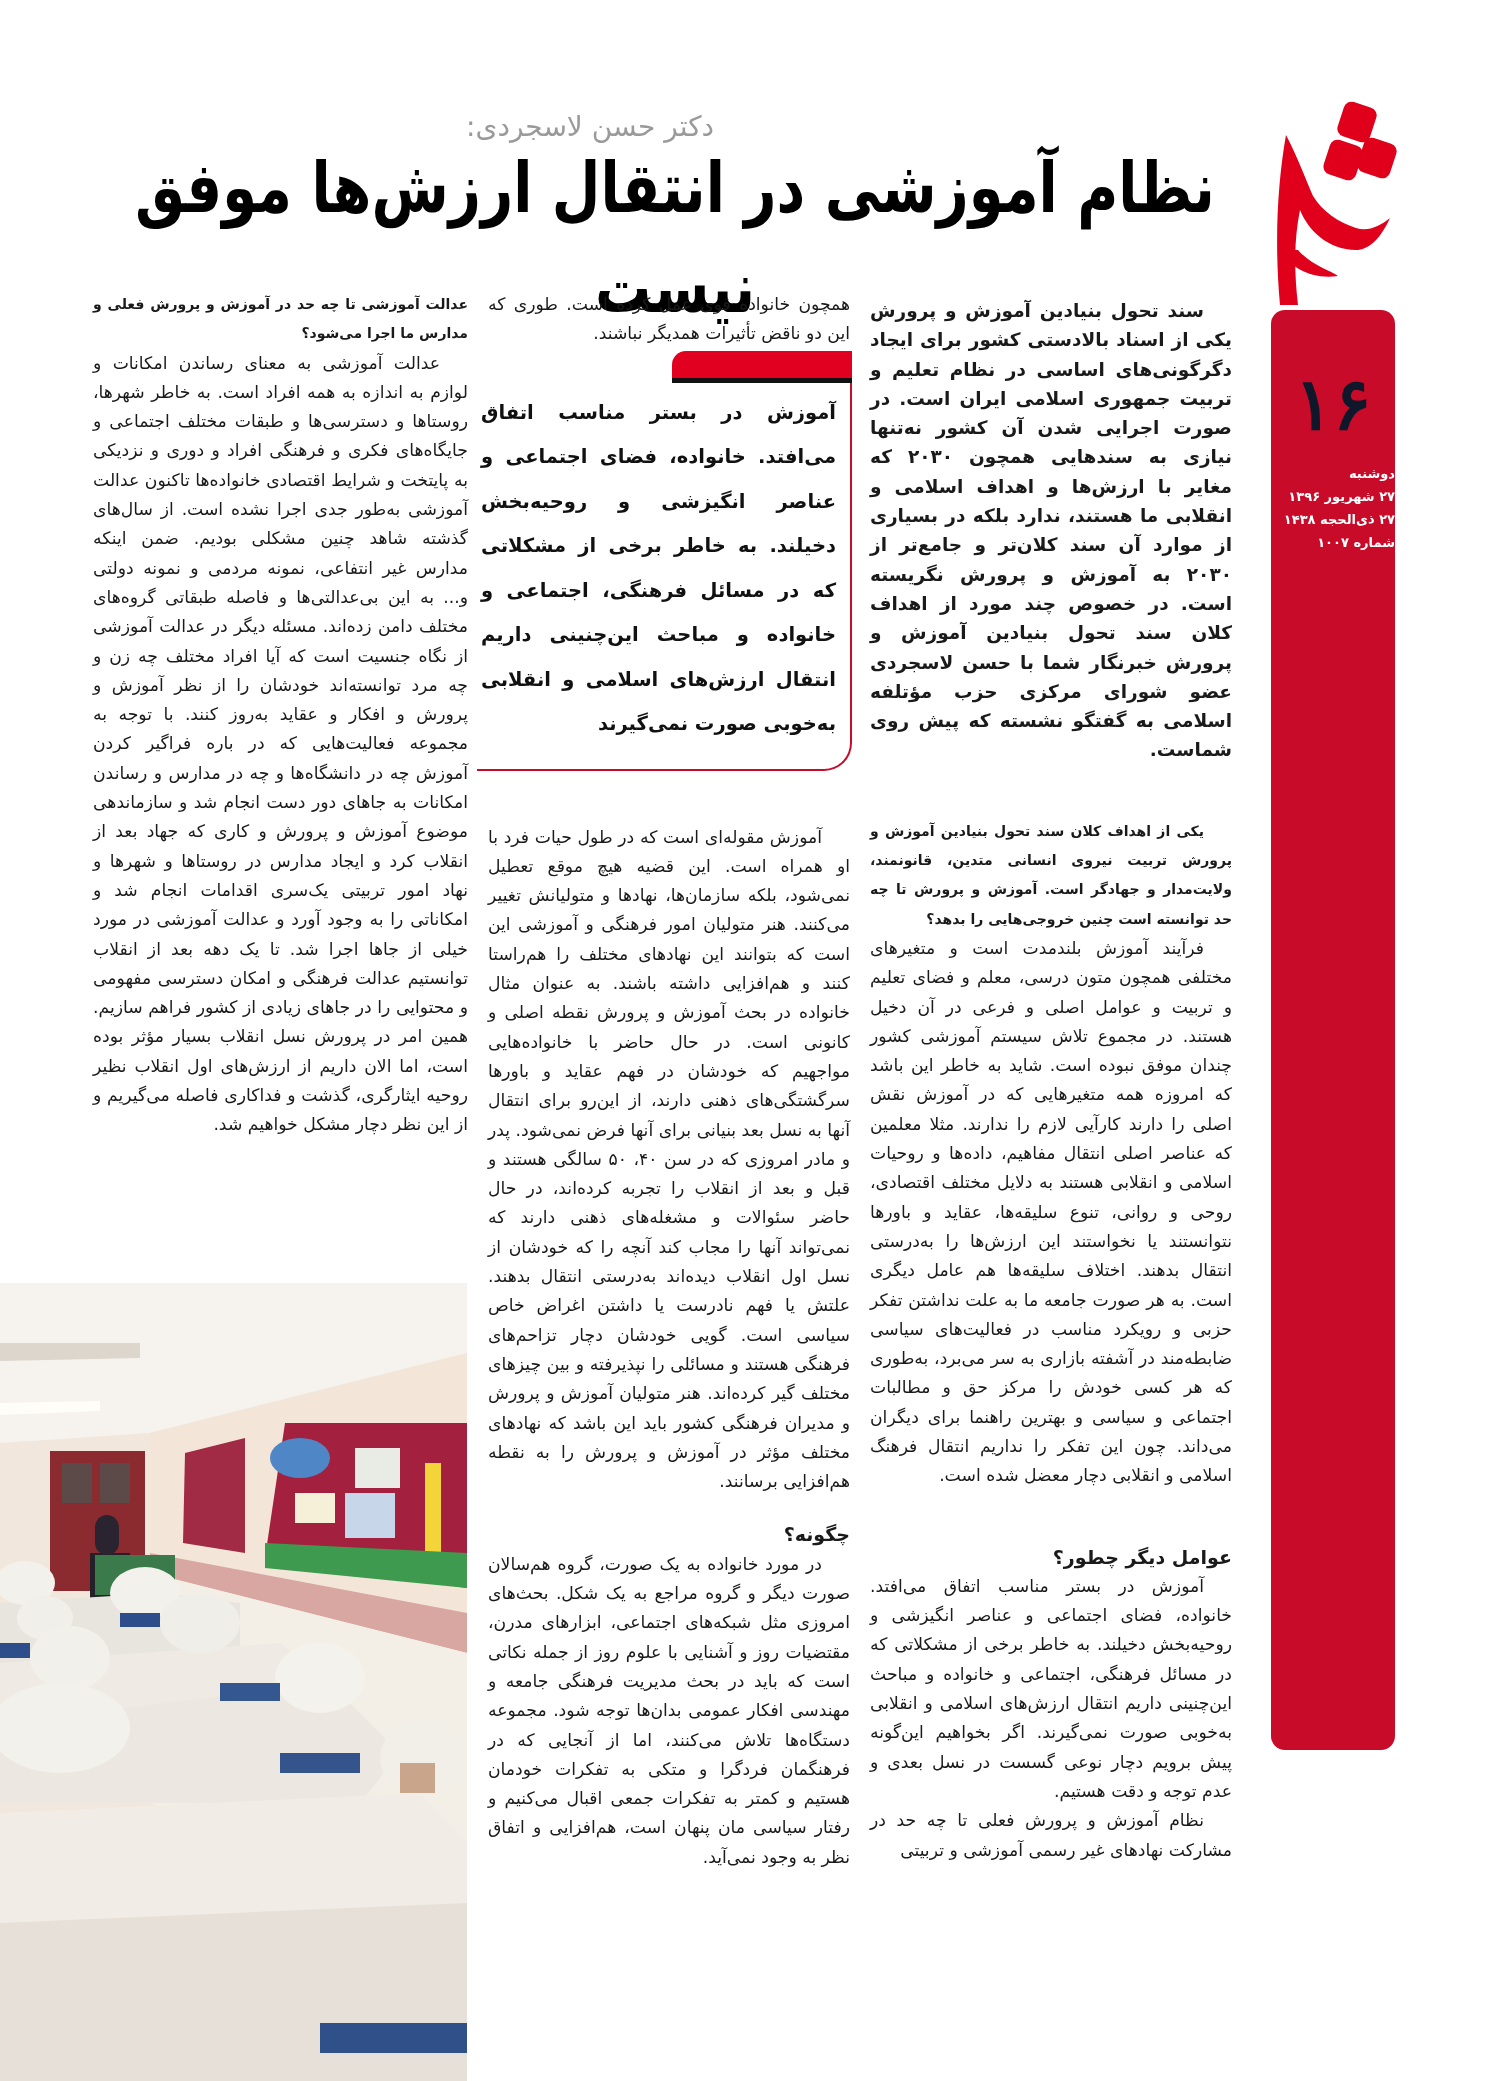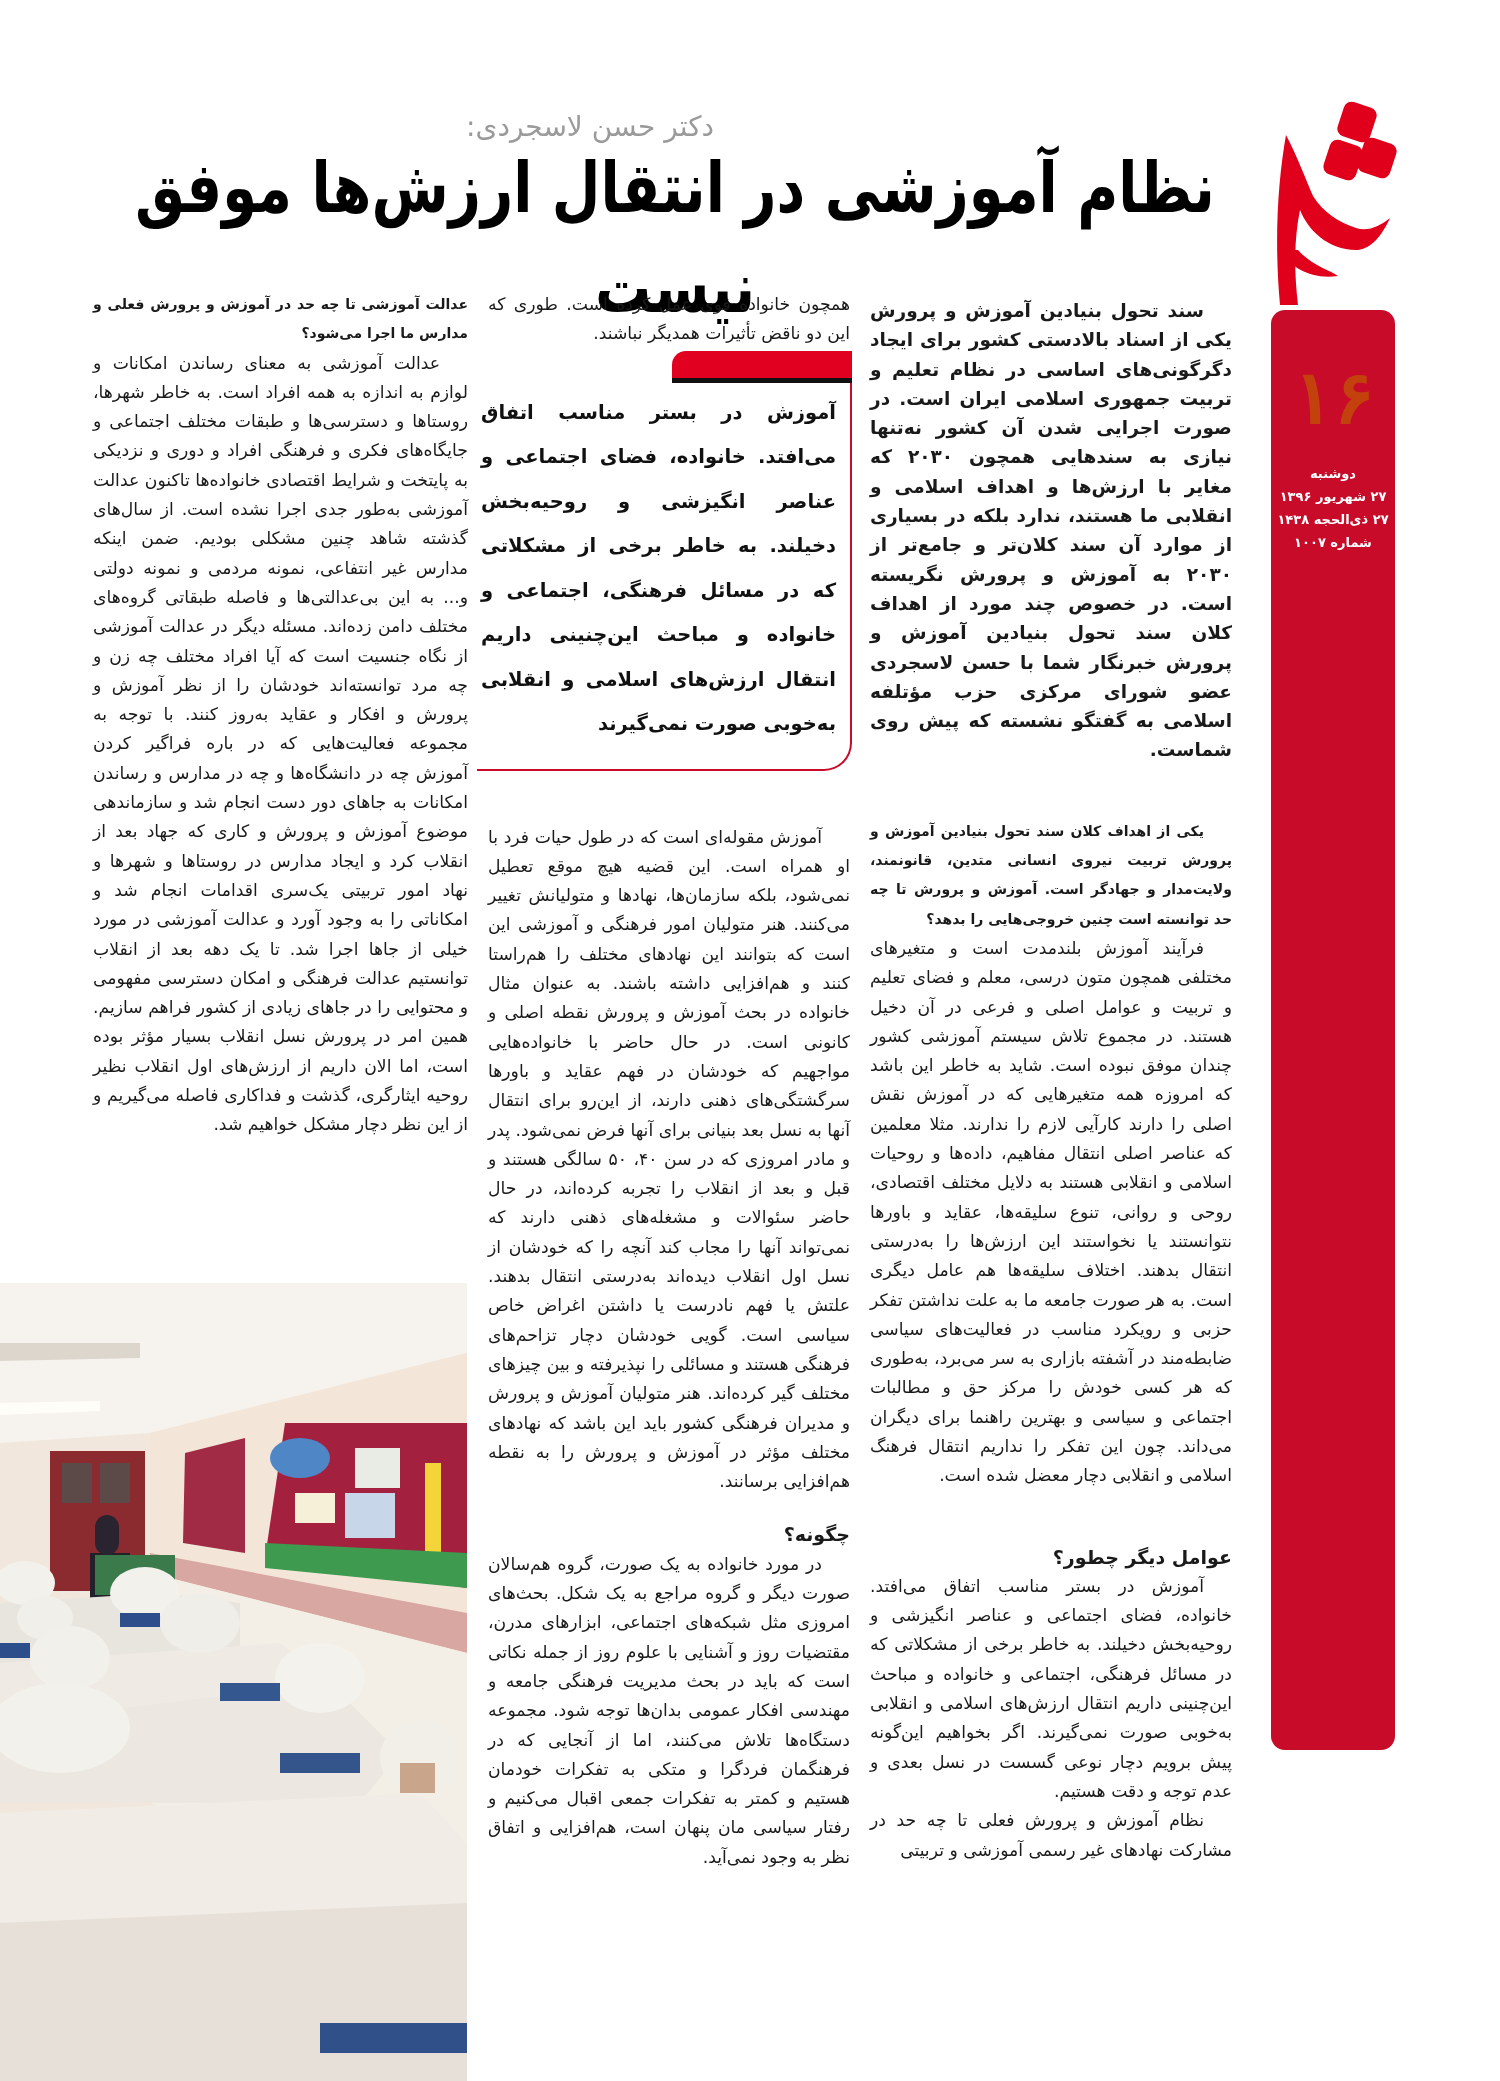--- a/index.html
+++ b/index.html
@@ -22,24 +22,24 @@
   
   .logo { position: absolute; top: 100px; right: 92px; width: 140px; height: 210px; }
 
   
   .red-bar {
     position: absolute; top: 310px; right: 105px; width: 124px; height: 1440px;
     background: #c70b29; border-radius: 14px;
   }
   .page-num {
     position: absolute; top: 360px; right: 105px; width: 124px; text-align: center;
-    font-family: Liberation Mono, monospace; font-weight: bold; font-size: 72px; color: #c2410c; line-height: 90px;
+    font-family: Liberation Serif, serif; font-weight: bold; font-size: 72px; color: #0f172a; line-height: 90px;
   }
   .date-block {
-    position: absolute; top: 462px; right: 105px; width: 124px; text-align: center;
+    position: absolute; top: 462px; right: 105px; width: 124px; 
     color: #fff; font-size: 13px; font-weight: bold; line-height: 23px;
   }
 
   
   .col { position: absolute; font-size: 17.2px; line-height: 29.3px; text-align: justify; }
   .col p { text-indent: 28px; margin: 0; }
   .col p.noind { text-indent: 0; }
   .col .lead { font-weight: bold; font-size: 18.5px; line-height: 29.3px; }
   .col .q { font-weight: bold; font-size: 14px; line-height: 29.3px; }
   .col h3 { font-size: 19px; font-weight: bold; line-height: 29.3px; }

